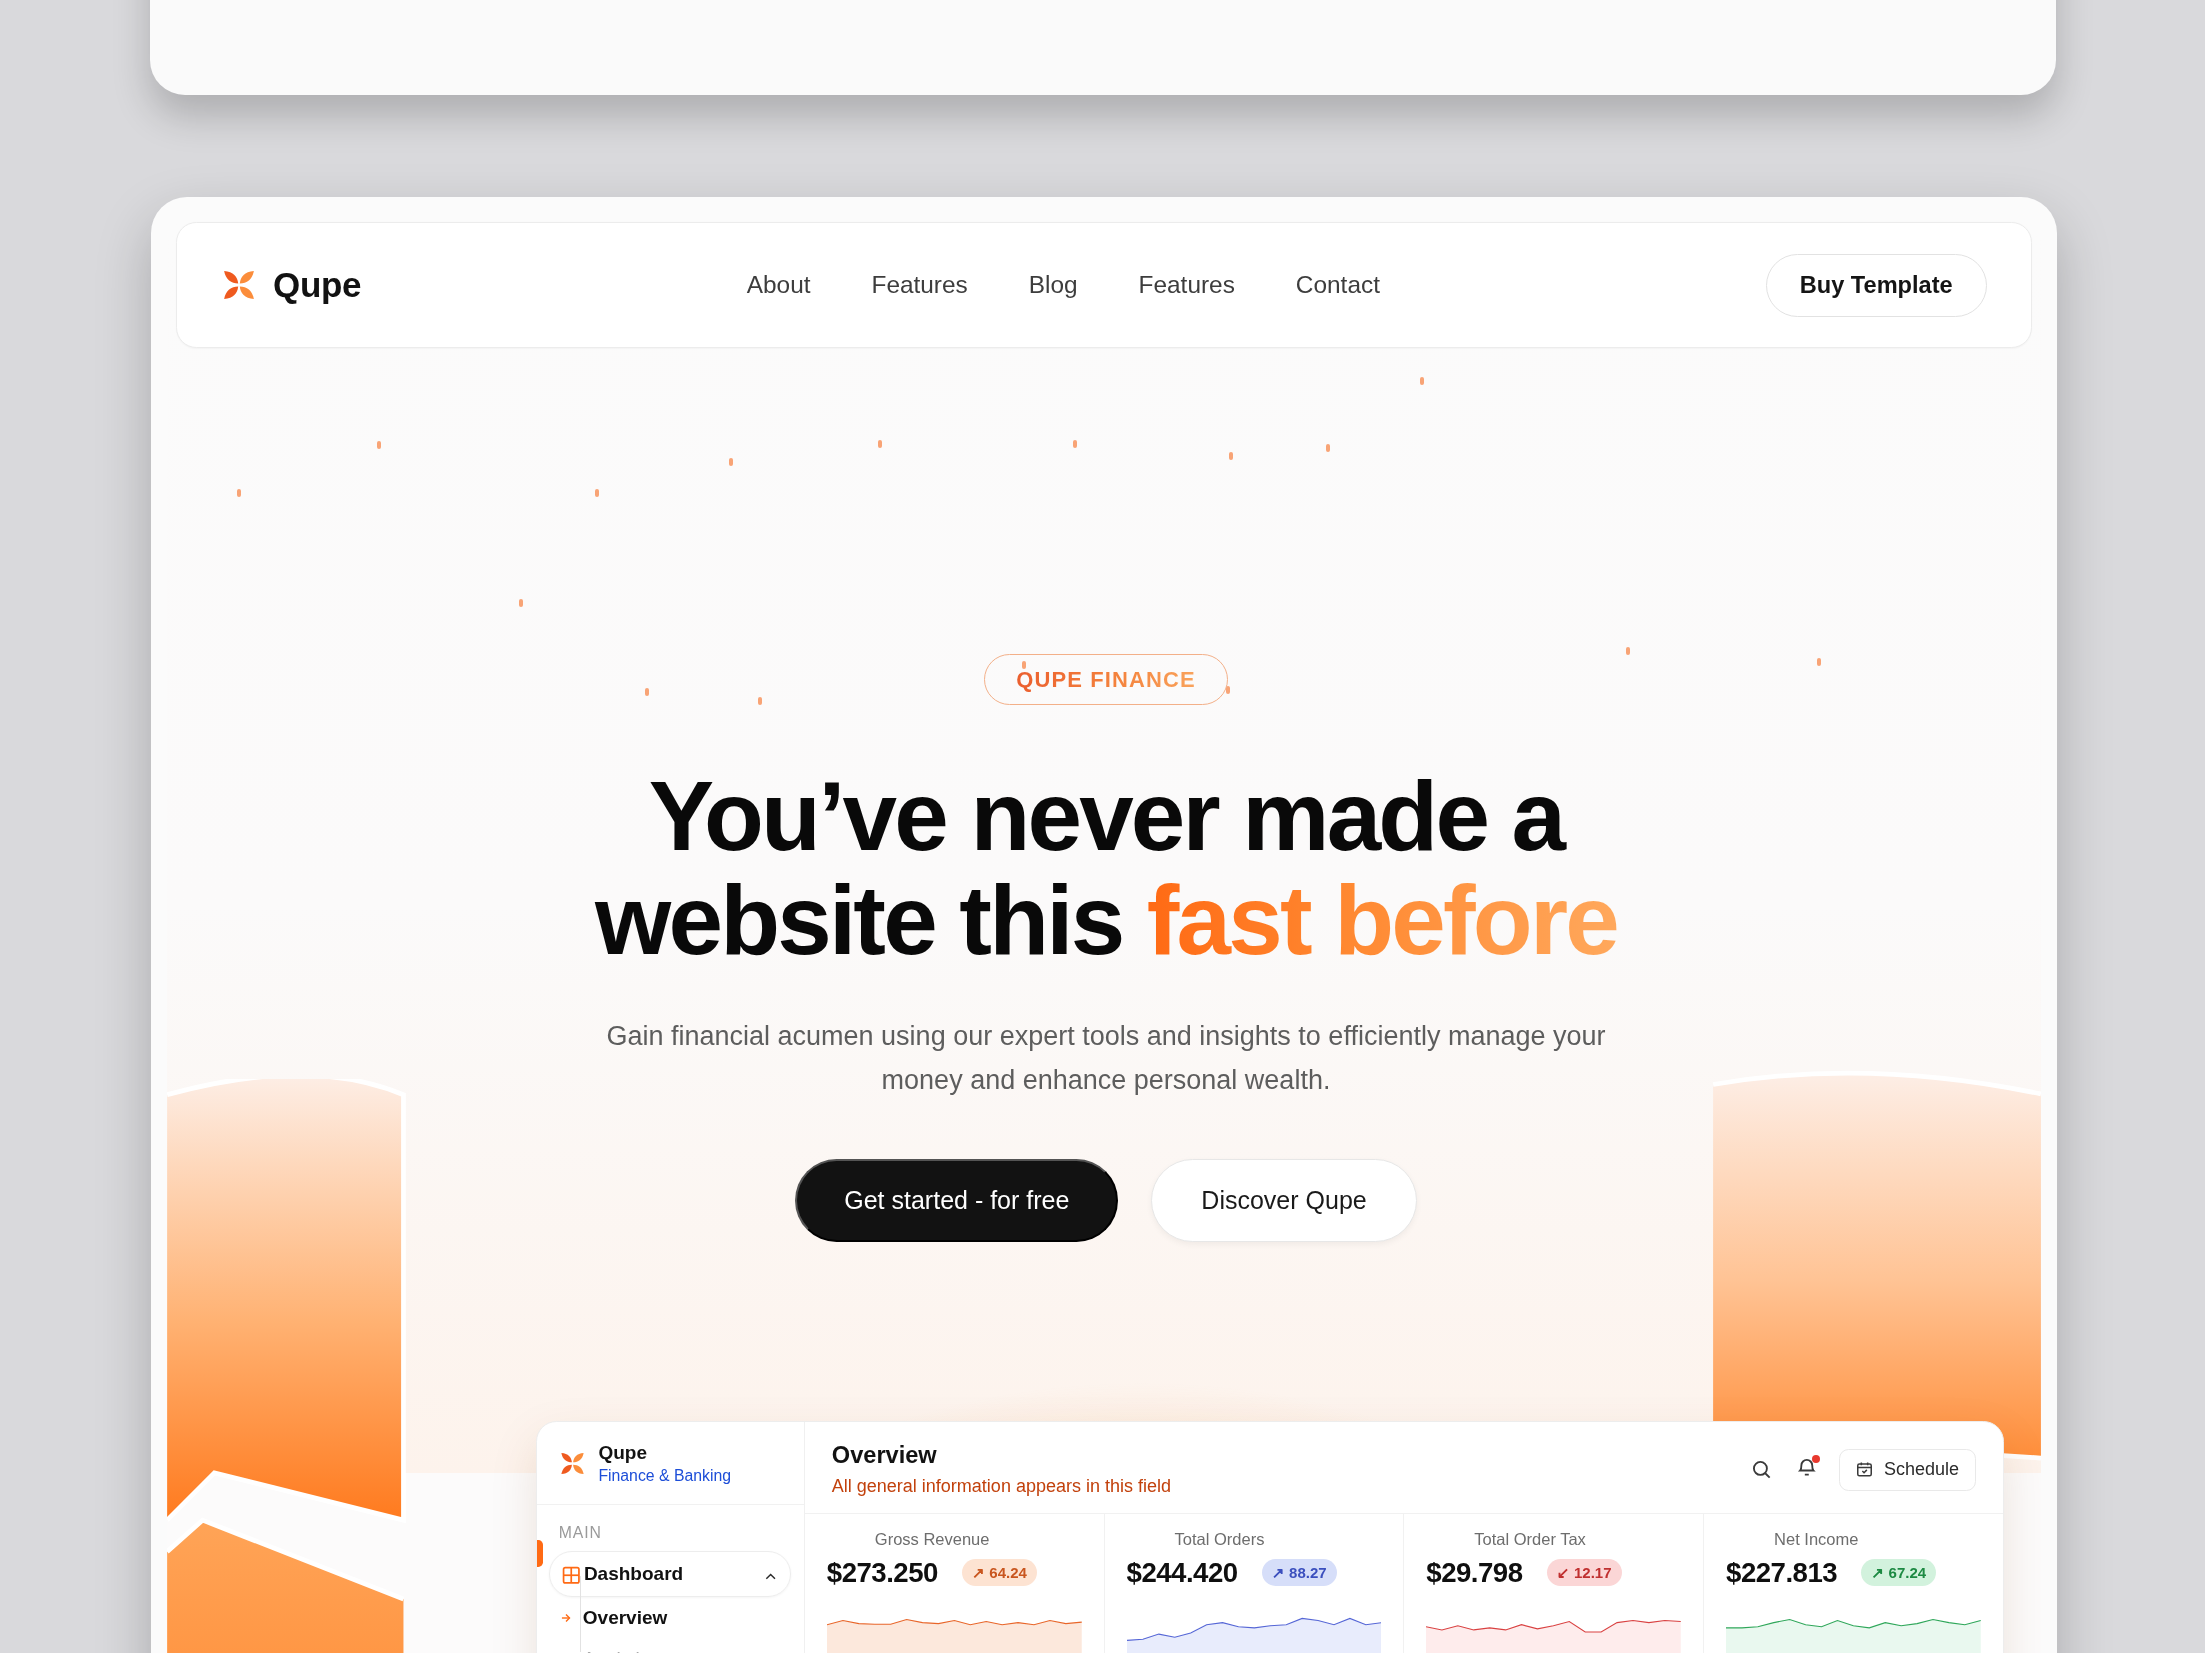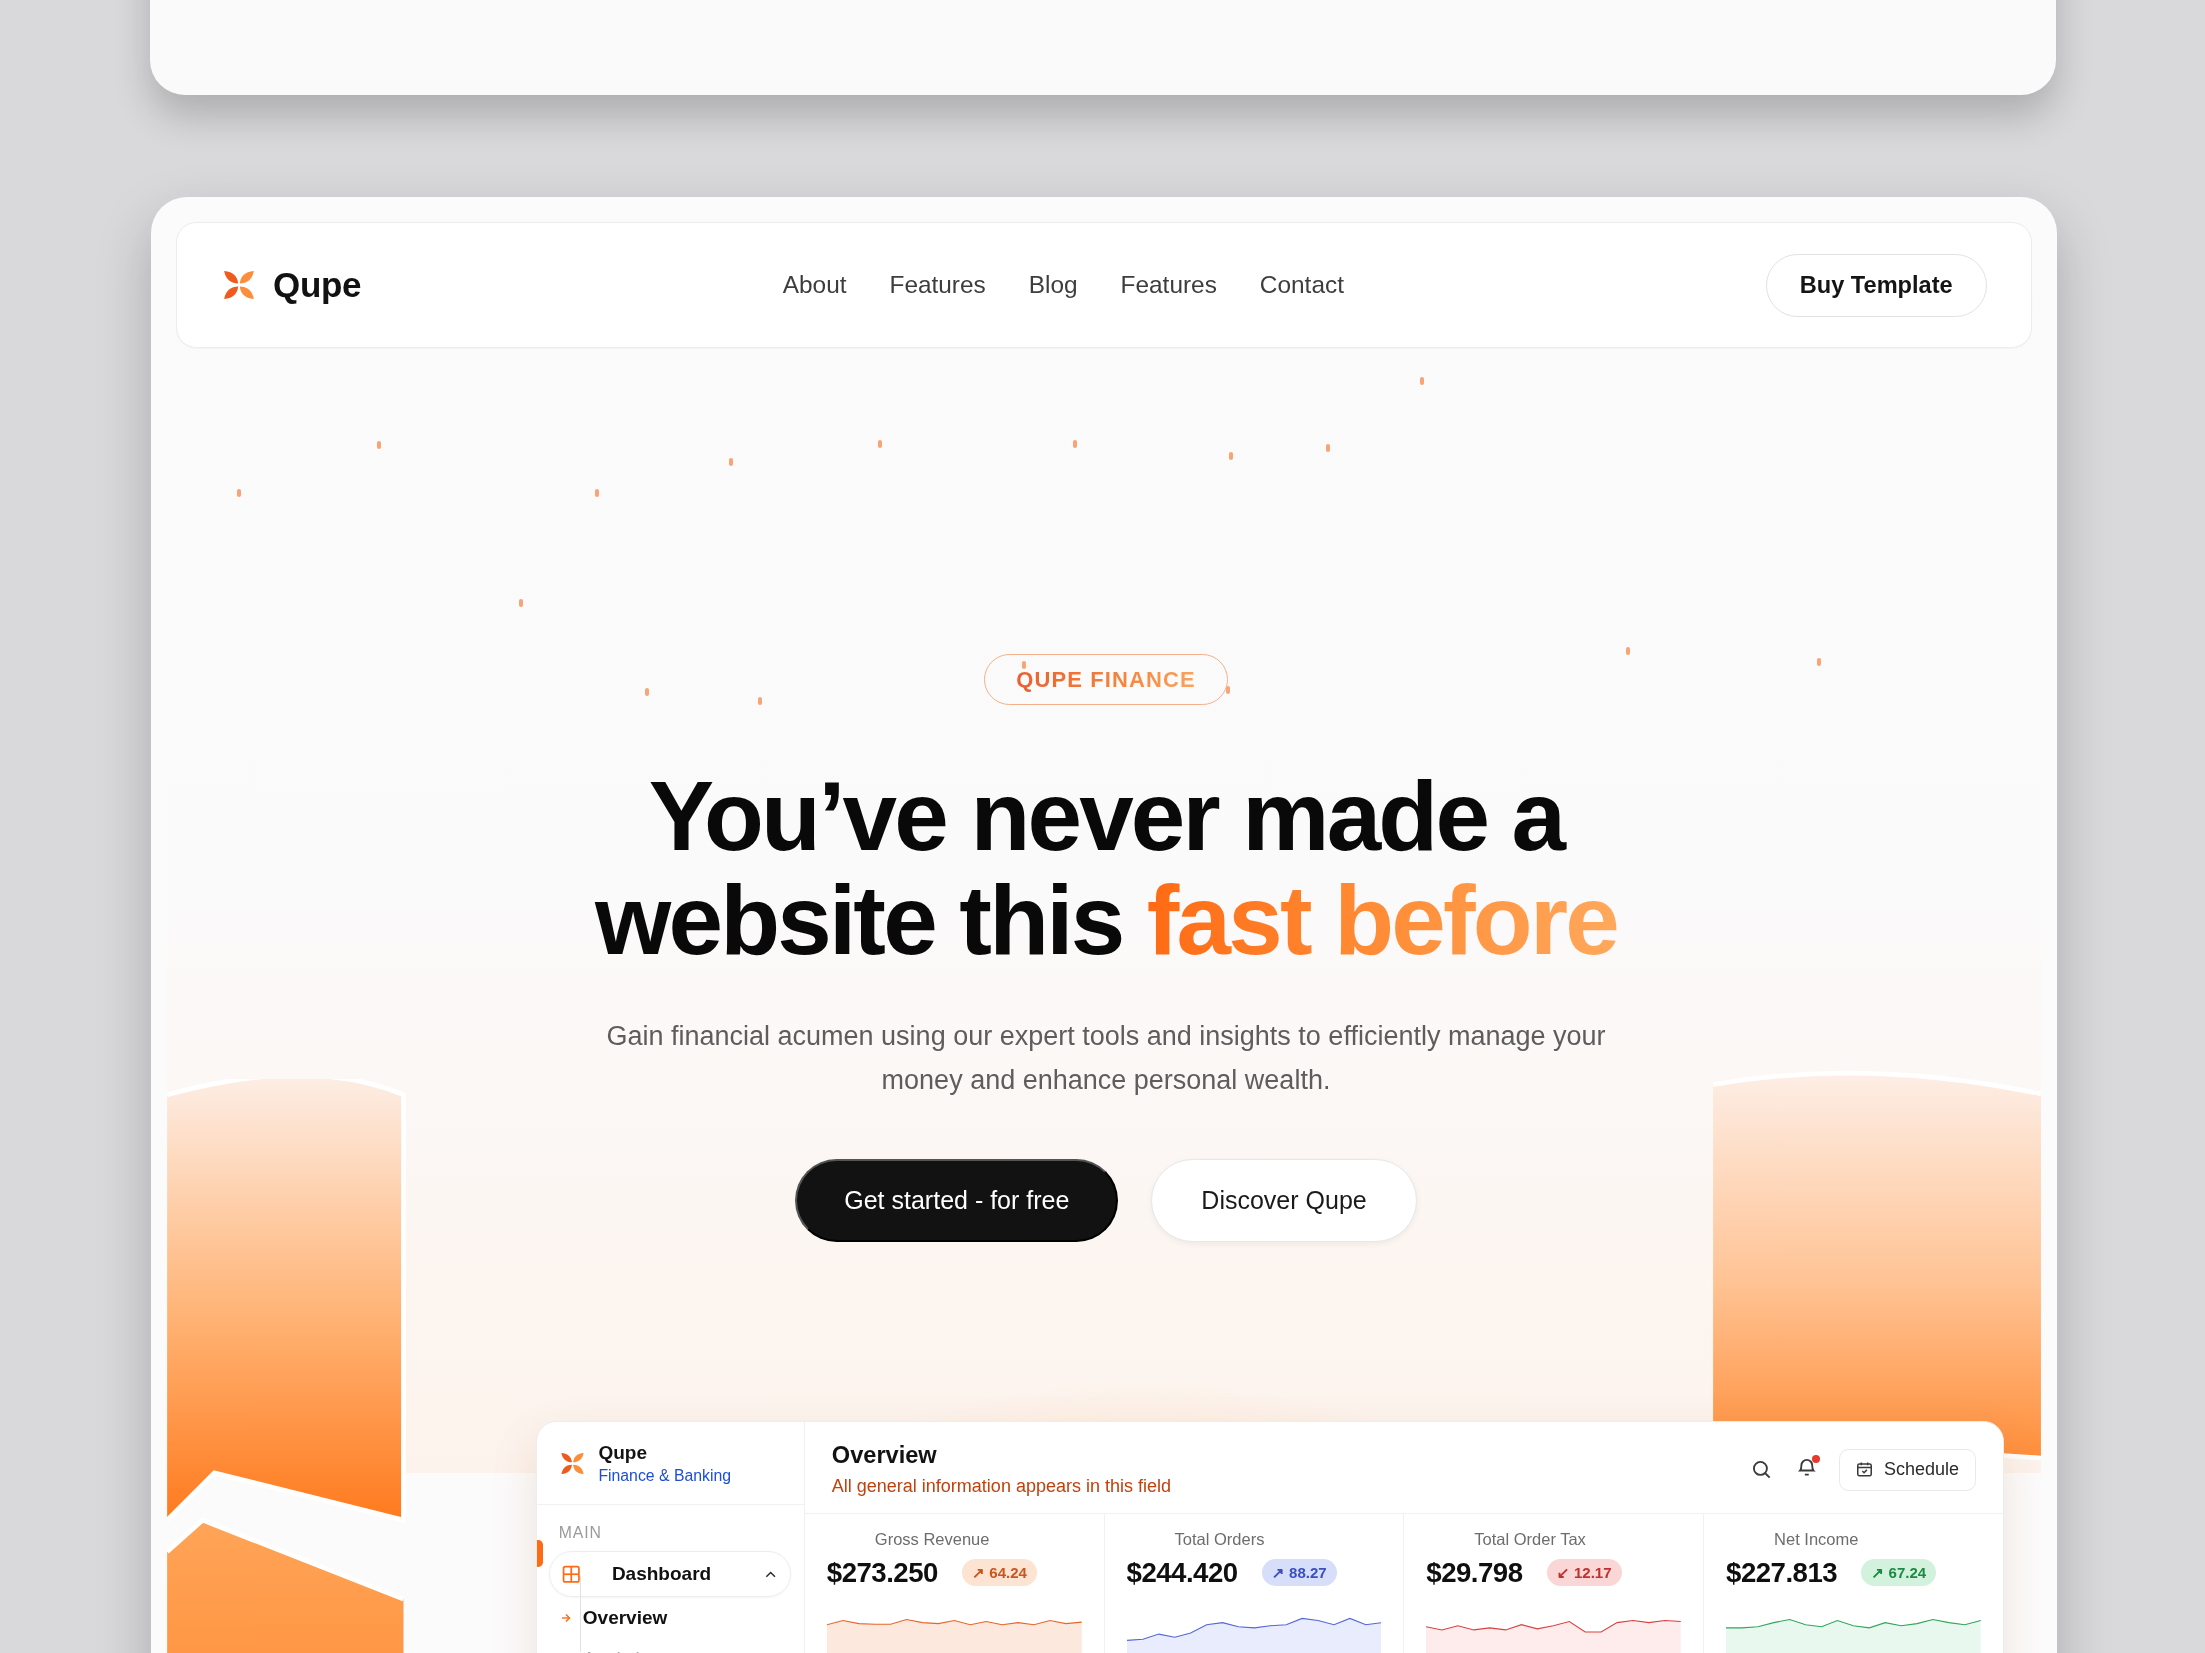--- a/index.html
+++ b/index.html
@@ -50,21 +50,21 @@
 
   
   .nav{
     position:absolute; left:9.5px; top:9.5px; right:9.5px; height:126px;
     background:#fff; border:0.8px solid #ececec; border-radius:20.5px;
     display:flex; align-items:center; padding:0 44px;
     box-shadow:0 0.8px 1.6px rgba(0,0,0,.03);
   }
   .brand{ display:flex; align-items:center; gap:15.8px; }
   .brand-name{ font-size:35px; font-weight:600; color:#121212; letter-spacing:-0.4px; }
-  .nav-links{ display:flex; gap:43px; margin:0 auto; }
+  .nav-links{ display:flex; gap:61px; margin:0 auto; }
   .nav-link{ font-size:24.4px; color:#3d3d3d; }
   .buy-btn{
     border:0.8px solid #e2e2e2; border-radius:787px; padding:17.3px 33px;
     font-size:23.6px; font-weight:600; color:#151515; background:#fff;
   }
 
   
   .hero{ position:absolute; left:4px; right:0; top:441px; text-align:center; }
   .badge{
     display:inline-block; border:1.2px solid #f3b089; border-radius:787px;
@@ -102,21 +102,21 @@
     background:#fff; border:0.8px solid #ededed; border-radius:20.5px;
     box-shadow:0 19px 47px rgba(120,60,10,.13);
     display:flex; overflow:hidden;
   }
   .side{ width:268px; border-right:0.8px solid #f0f0f0; padding:20.5px 0 0 0; position:relative; }
   .side-brand{ display:flex; align-items:center; gap:12.6px; padding:0 22px 19px 22px; border-bottom:0.8px solid #f1f1f1; }
   .side-brand-txt .t1{ font-size:19px; font-weight:700; color:#131313; }
   .side-brand-txt .t2{ font-size:15.8px; color:#1d4ed8; margin-top:2.4px; }
   .side-label{ font-size:15.8px; color:#9a9a9a; letter-spacing:0.9px; padding:19px 22px 9.5px; }
   .nav-item{
-    display:flex; align-items:center; gap:30px; margin:0 12.6px; padding:11px 11px;
+    display:flex; align-items:flex-end; gap:2px; margin:0 12.6px; padding:11px 11px;
     border-radius:787px; font-size:19px; color:#4b4b4b;
   }
   .nav-item.active{ border:0.8px solid #ededed; color:#111; font-weight:700; box-shadow:0 0.8px 2.4px rgba(0,0,0,.05); }
   .active-bar{ position:absolute; left:0; width:6.3px; height:27px; background:#ff6a14; border-radius:0 4.7px 4.7px 0; }
   .sub-item{ display:flex; align-items:center; gap:9.5px; padding:9.5px 0 9.5px 43px; font-size:19px; }
   .sub-item.on{ color:#111; font-weight:700; }
   .sub-item.off{ color:#a9a9a9; }
   .tree{ position:absolute; left:43px; width:1.6px; background:#e2e2e2; }
   .tree.orange{ background:#ff6a14; }
 

